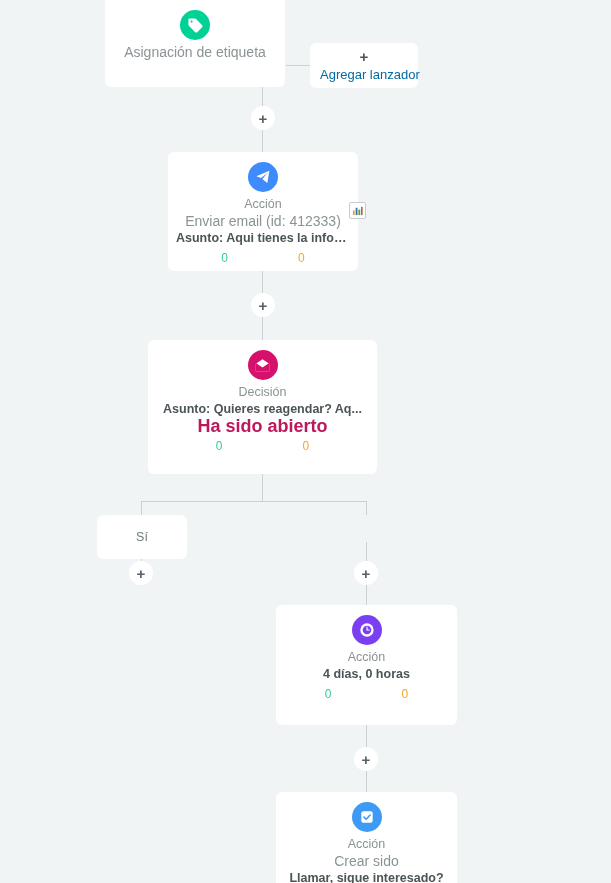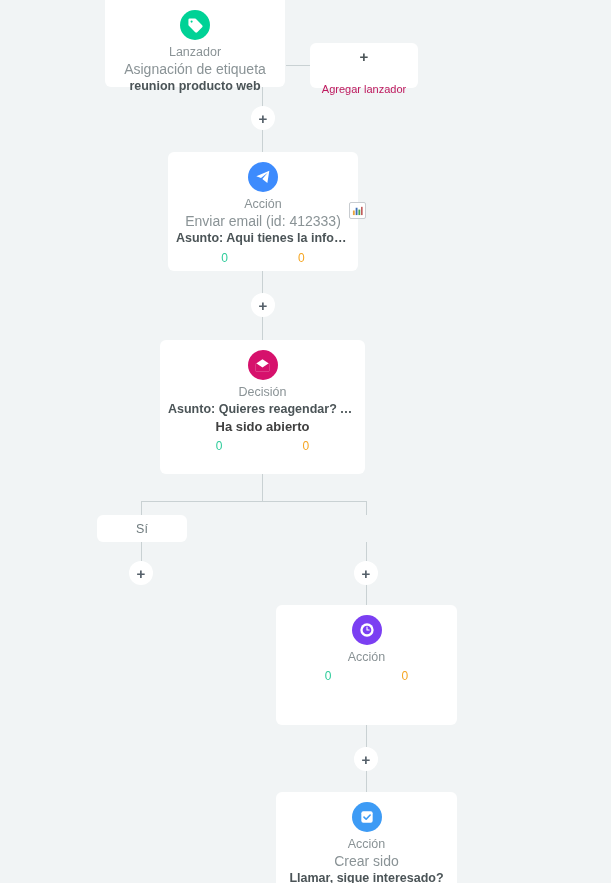--- a/index.html
+++ b/index.html
@@ -70,22 +70,22 @@
   .node-title {
     font-size: 12.5px;
     color: #4b5457;
     font-weight: bold;
     line-height: 17px;
     white-space: nowrap;
     overflow: hidden;
     text-overflow: ellipsis;
   }
   .node-extra {
-    font-size: 13px;
-    color: #404040;
+    font-size: 18px;
+    color: #be185d;
     font-weight: bold;
     line-height: 17px;
   }
 
   .counters {
     display: flex;
     justify-content: center;
     gap: 70px;
     margin-top: 4px;
     font-size: 12px;
@@ -102,24 +102,24 @@
     text-align: center;
     padding: 7px 10px 8px 10px;
   }
   .add-box .plus-glyph {
     font-size: 15px;
     font-weight: bold;
     color: #4b5457;
     line-height: 13px;
   }
   .add-box .add-label {
-    font-size: 11px;
-    color: #be185d;
+    font-size: 13px;
+    color: #0369a1;
     line-height: 17px;
-    margin-top: 18px;
+    margin-top: 3px;
     white-space: nowrap;
   }
 
   
   .branch-pill {
     position: absolute;
     background: #ffffff;
     border-radius: 6px;
     display: flex;
     align-items: center;
@@ -192,23 +192,21 @@
   <div class="line v" style="left:366px; top:725px; height:22px;"></div>
 
   <div class="line v" style="left:366px; top:770px; height:22px;"></div>
 
   <div class="node" style="left:105px; top:-24px; width:180px; height:111px;">
     <div class="node-icon" style="background:#00d296; margin-top:24px;">
       <svg width="17" height="17" viewBox="0 0 24 24" fill="#ffffff">
         <path d="M21.41 11.58l-9-9A2 2 0 0 0 11 2H4a2 2 0 0 0-2 2v7a2 2 0 0 0 .59 1.42l9 9a2 2 0 0 0 2.82 0l7-7a2 2 0 0 0 0-2.84zM6.5 8A1.5 1.5 0 1 1 8 6.5 1.5 1.5 0 0 1 6.5 8z"></path>
       </svg>
     </div>
-    <div class="node-type">Lanzador</div>
     <div class="node-subtitle">Asignación de etiqueta</div>
-    <div class="node-title">reunion producto web</div>
   </div>
 
   <div class="add-box" style="left:310px; top:43px; width:108px; height:45px;">
     <div class="plus-glyph">+</div>
     <div class="add-label">Agregar lanzador</div>
   </div>
 
   <div class="plus-node" style="left:251px; top:106px;">
     <span>+</span>
   </div>
@@ -234,57 +232,58 @@
       <rect x="4" y="3" width="2" height="8" fill="#3d6fb5"></rect>
       <rect x="7" y="5" width="2" height="6" fill="#4aa84a"></rect>
       <rect x="10" y="2" width="1.5" height="9" fill="#b53d3d"></rect>
     </svg>
   </div>
 
   <div class="plus-node" style="left:251px; top:293px;">
     <span>+</span>
   </div>
 
-  <div class="node" style="left:160px; top:340px; width:205px; height:134px;">
+  <div class="node" style="left:148px; top:340px; width:229px; height:134px;">
     <div class="node-icon" style="background:#d6116c;">
       <svg width="17" height="17" viewBox="0 0 24 24">
         <path d="M12 3L2.5 9.5V20h19V9.5L12 3z" fill="#ffffff"></path>
         <path d="M2.5 9.5L12 16l9.5-6.5" fill="none" stroke="#d6116c" stroke-width="2"></path>
         <path d="M2.5 9.5V20h19V9.5L12 16 2.5 9.5z" fill="#d6116c"></path>
       </svg>
     </div>
     <div class="node-type">Decisión</div>
     <div class="node-title">Asunto: Quieres reagendar? Aq...</div>
     <div class="node-extra">Ha sido abierto</div>
     <div class="counters" style="gap:80px;">
       <span class="counter-ok">0</span>
       <span class="counter-warn">0</span>
     </div>
   </div>
 
-  <div class="branch-pill" style="left:97px; top:515px; width:90px; height:27px;">
+  <div class="branch-pill" style="left:97px; top:515px; width:90px; height:44px;">
     <span>Sí</span>
   </div>
 
   <div class="plus-node" style="left:129px; top:561px;">
     <span>+</span>
   </div>
   <div class="plus-node" style="left:354px; top:561px;">
     <span>+</span>
   </div>
 
   <div class="node" style="left:276px; top:605px; width:181px; height:120px;">
     <div class="node-icon" style="background:#7b3ff2;">
       <svg width="16" height="16" viewBox="0 0 24 24">
         <circle cx="12" cy="12" r="10" fill="#ffffff"></circle>
         <circle cx="12" cy="12" r="6.5" fill="#7b3ff2"></circle>
         <path d="M12 7.5V12h3.2" fill="none" stroke="#ffffff" stroke-width="1.6" stroke-linecap="round"></path>
       </svg>
     </div>
     <div class="node-type">Acción</div>
+    <div class="node-title">4 días, 0 horas</div>
     <div class="counters" style="gap:70px;">
       <span class="counter-ok">0</span>
       <span class="counter-warn">0</span>
     </div>
   </div>
 
   <div class="plus-node" style="left:354px; top:747px;">
     <span>+</span>
   </div>
 

